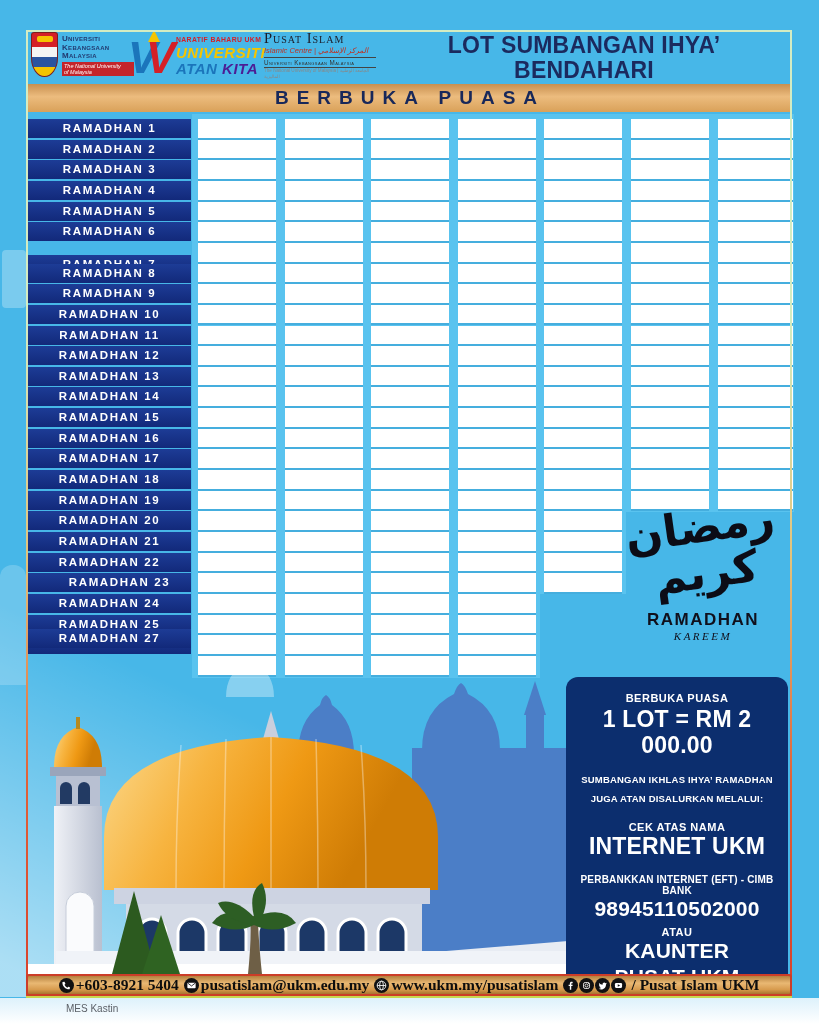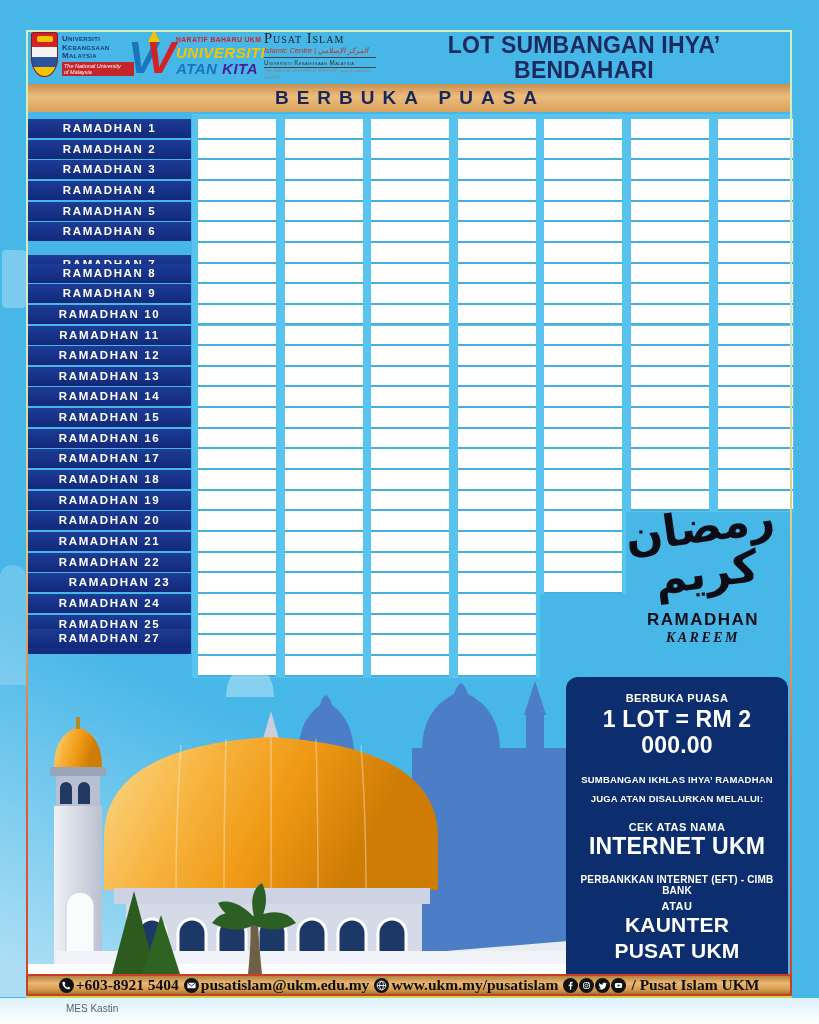--- a/index.html
+++ b/index.html
@@ -61,21 +61,21 @@
   .t-label{position:absolute;left:28px;width:163px;height:19px;box-sizing:border-box;
     background:linear-gradient(180deg,#1d3c96,#12297a);color:#fff;font-weight:700;font-size:11.5px;
     letter-spacing:1.6px;text-align:center;line-height:19px;}
   .t-cell{position:absolute;height:20.65px;background:#fff;box-sizing:border-box;border-bottom:2px solid #45aede;}
 
   
   .kareem{left:612px;top:504px;width:182px;height:160px;text-align:center;color:#0c0c16;z-index:3;}
   .kareem-arabic{font-family:"DejaVu Sans",sans-serif;font-weight:700;font-size:44px;line-height:46px;
     transform:rotate(-8deg);direction:rtl;}
   .kareem-latin{font-weight:700;font-size:17px;letter-spacing:1.5px;margin-top:14px;color:#10101c;}
-  .kareem-script{font-family:"Liberation Serif",serif;font-style:italic;font-weight:700;font-size:14px;
+  .kareem-script{font-family:"Liberation Serif",serif;font-style:italic;font-weight:400;font-size:11px;
     letter-spacing:2.5px;color:#10101c;}
 
   
   .info{left:566px;top:677px;width:222px;height:297px;background:#0c2e6e;border-radius:12px 12px 0 0;
     color:#fff;text-align:center;z-index:20;box-sizing:border-box;padding-top:15px;}
   .i-s{font-size:9.5px;font-weight:700;letter-spacing:.2px;}
   .i-m{font-size:11px;font-weight:700;letter-spacing:.5px;}
   .i-xl{font-size:23px;font-weight:700;letter-spacing:.2px;line-height:26px;}
 
   
@@ -428,20 +428,21 @@
   </svg>
 
   <div class="abs info">
     <div class="i-m">BERBUKA PUASA</div>
     <div class="i-xl" style="margin-top:2px;">1 LOT = RM 2 000.00</div>
     <div class="i-s" style="margin-top:16px;">SUMBANGAN IKHLAS IHYA’ RAMADHAN</div>
     <div class="i-s" style="margin-top:8px;">JUGA ATAN DISALURKAN MELALUI:</div>
     <div class="i-m" style="margin-top:17px;">CEK ATAS NAMA</div>
     <div class="i-xl">INTERNET UKM</div>
     <div class="i-s" style="margin-top:15px;font-size:10px;">PERBANKKAN INTERNET (EFT) - CIMB BANK</div>
+    <div class="i-xl" style="font-size:21px;">98945110502000</div>
     <div class="i-m" style="margin-top:4px;">ATAU</div>
     <div class="i-xl" style="font-size:21px;">KAUNTER</div>
     <div class="i-xl" style="font-size:21px;">PUSAT UKM</div>
   </div>
 
   <div class="abs footer">
     <span class="f-group">
       <svg width="15" height="15" viewBox="0 0 16 16">
         <circle cx="8" cy="8" r="8" fill="#111"></circle>
         <path fill="#fff" d="M11.9 10.2l-1.7-.8c-.2-.1-.4 0-.5.1l-.8.9C7.6 9.7 6.5 8.7 5.8 7.3l.9-.8c.2-.1.2-.4.1-.5l-.8-1.7c-.1-.2-.3-.3-.5-.3l-1.5.3c-.2 0-.4.2-.4.5 0 4 3.3 7.3 7.3 7.3.2 0 .4-.2.5-.4l.3-1.5c0-.2-.1-.4-.3-.5z"></path>

